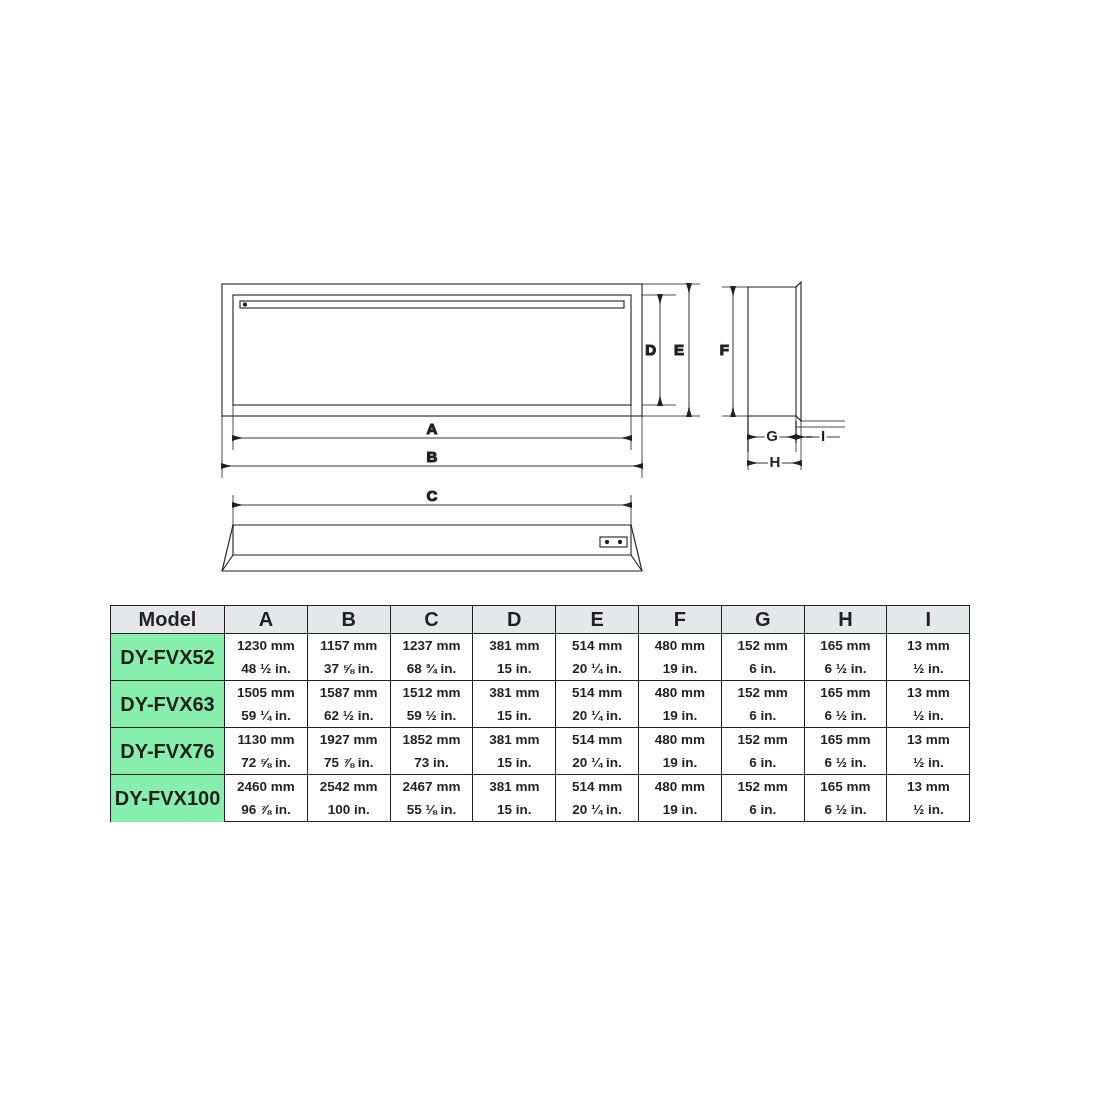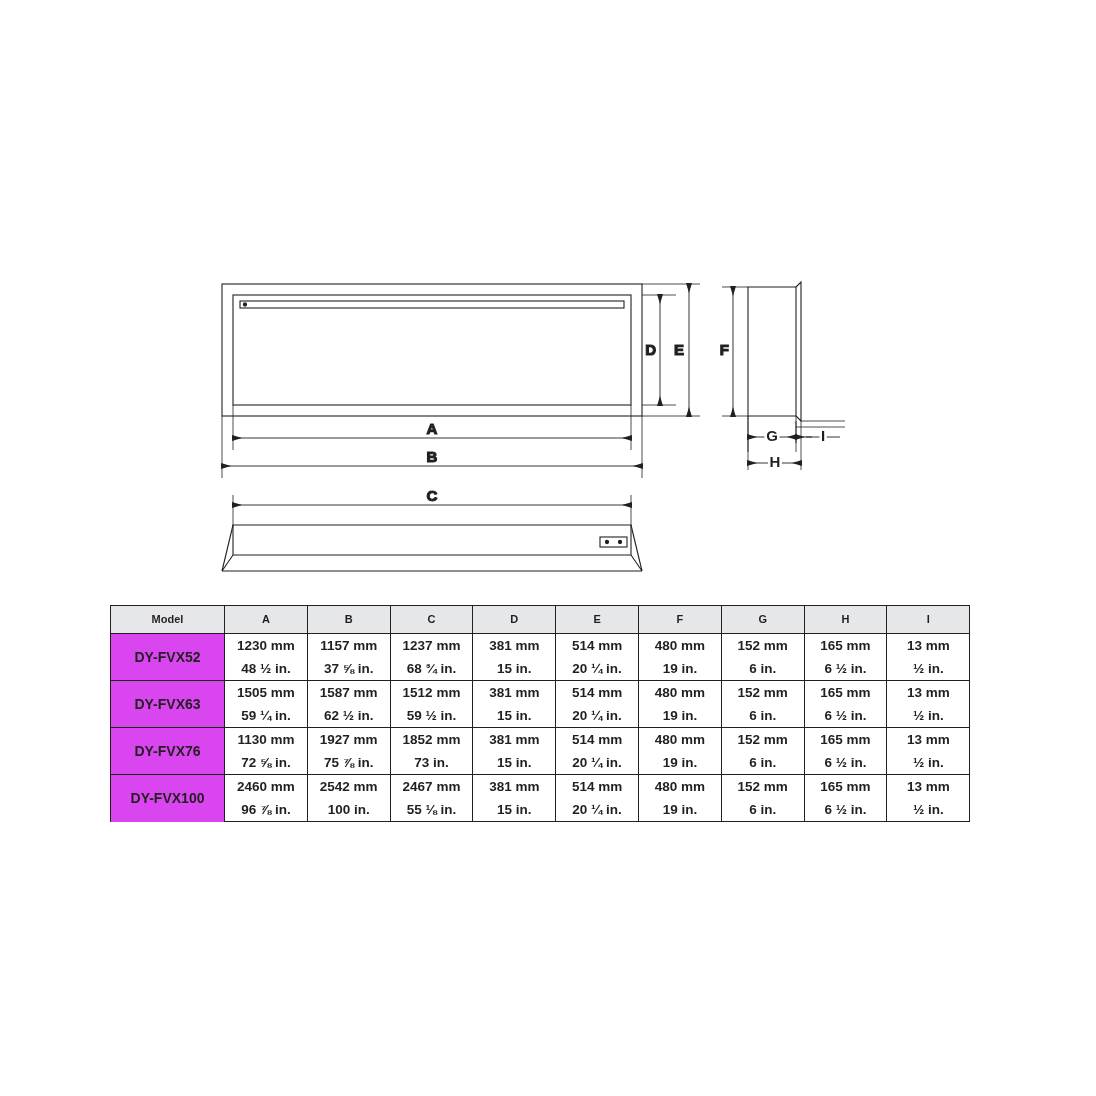--- a/index.html
+++ b/index.html
@@ -55,25 +55,25 @@
     height: 23px;
     line-height: 23px;
     font-weight: 700;
     color: #231f20;
     white-space: nowrap;
   }
   table.spec thead th {
     background: #e6e7e8;
     height: 27px;
     line-height: 27px;
-    font-size: 11px;
+    font-size: 20px;
   }
   table.spec td.model {
-    background: #d946ef;
-    font-size: 14px;
+    background: #86efac;
+    font-size: 20px;
   }
   table.spec tr.mm td {
     border-bottom: none;
   }
   table.spec tr.inch td {
     border-top: none;
   }
   table.spec td.model {
     border-top: 1px solid #231f20;
     border-bottom: 1px solid #231f20;

